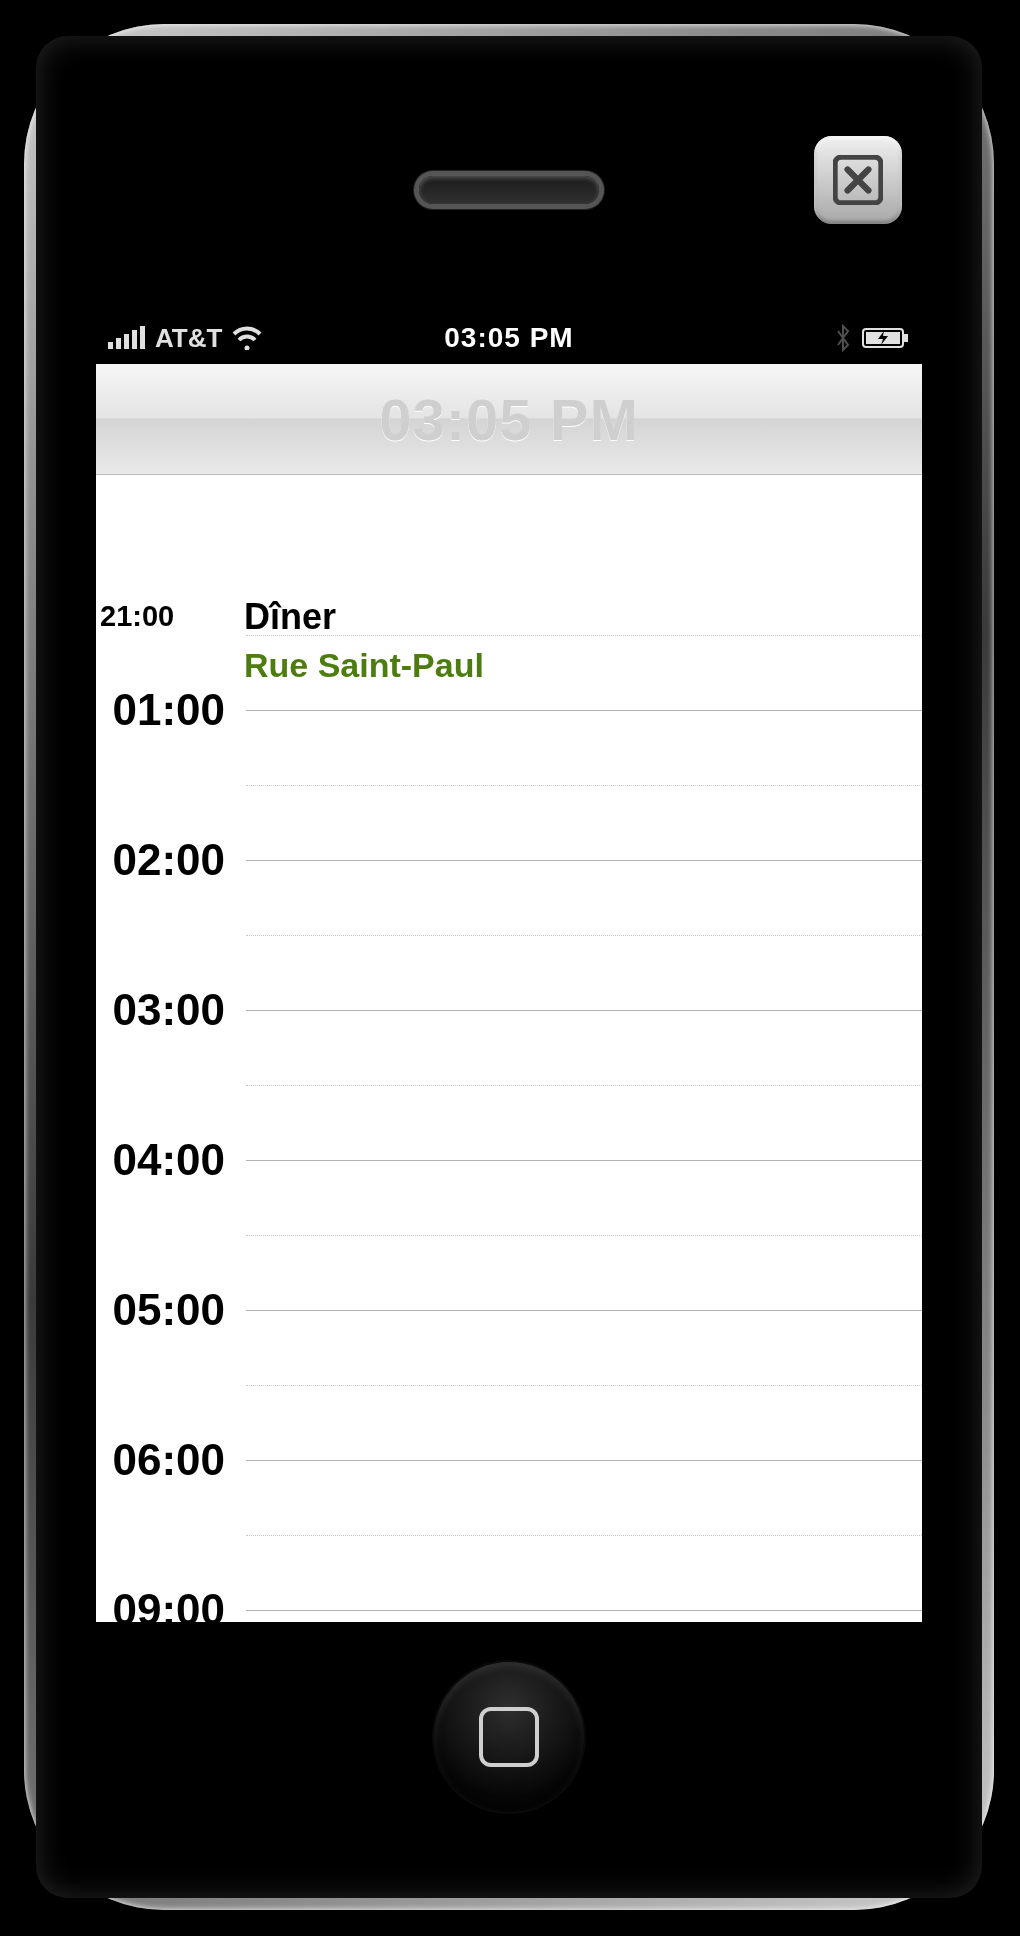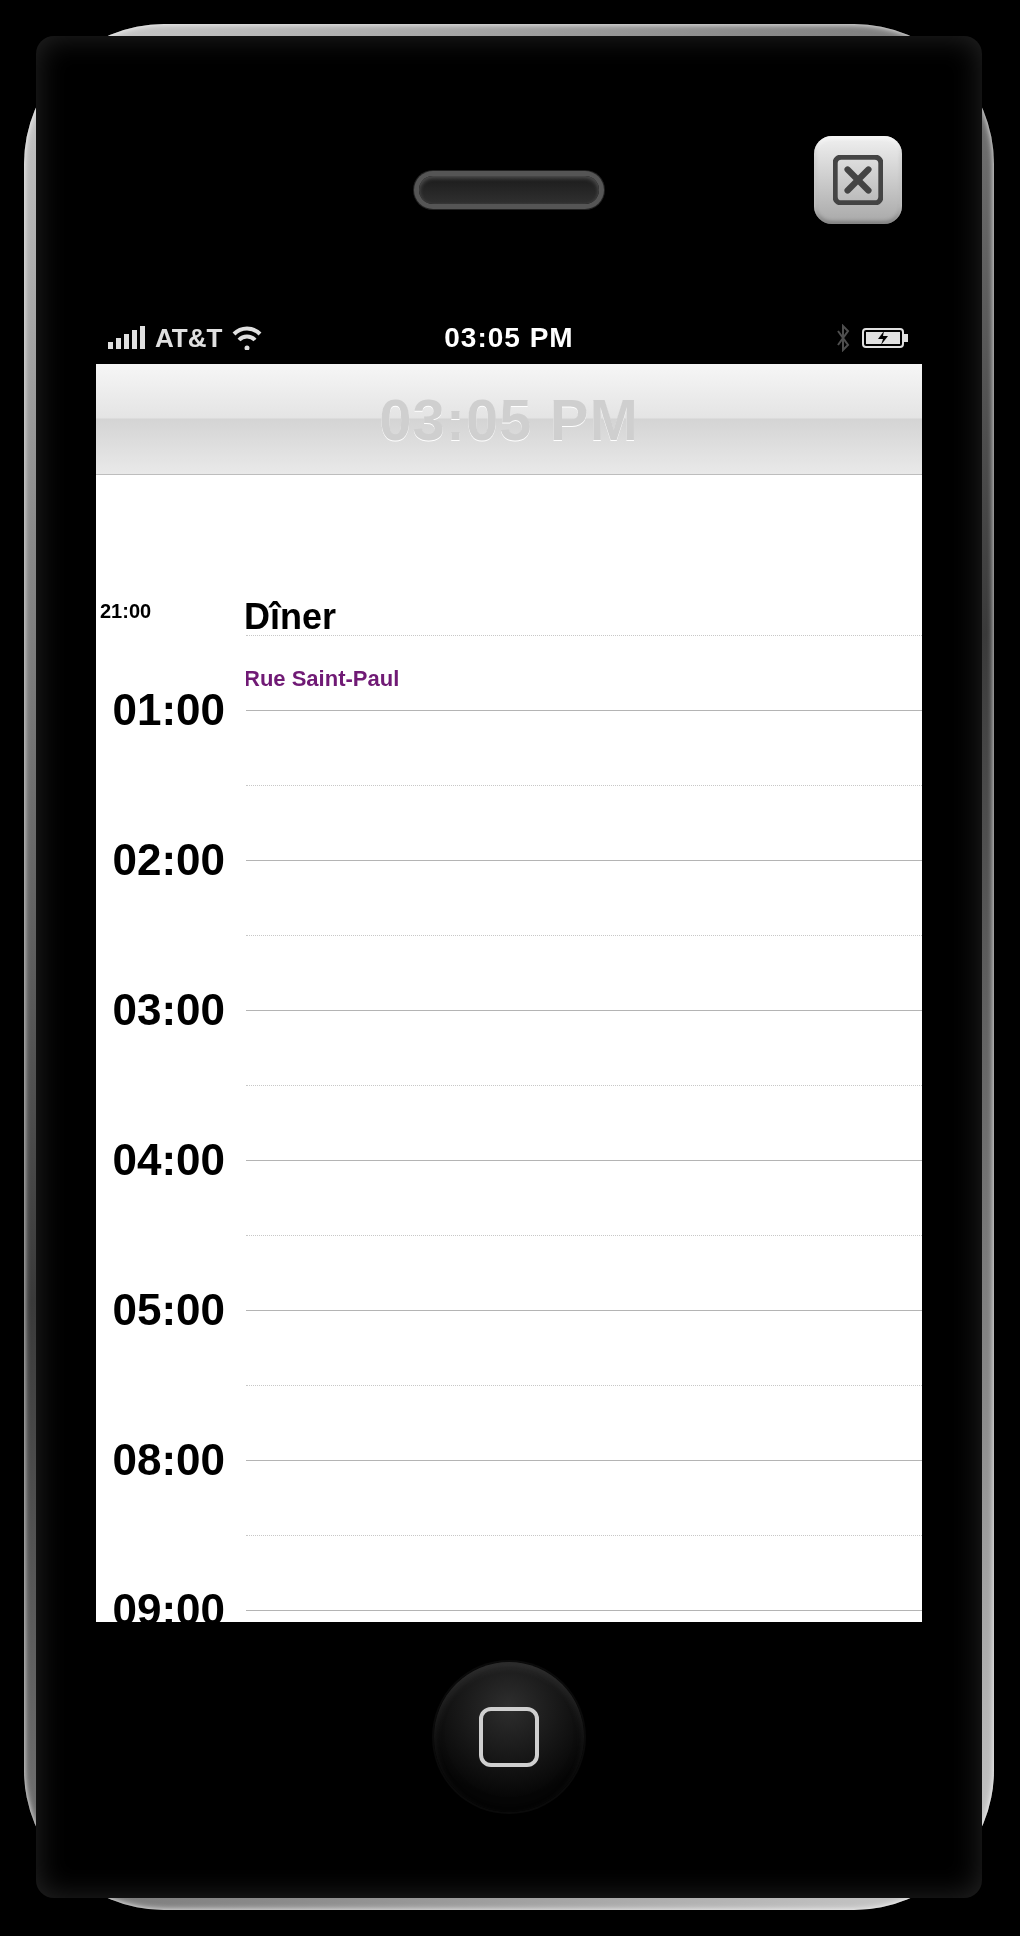--- a/index.html
+++ b/index.html
@@ -24,21 +24,21 @@
     border-radius: 140px;
     box-shadow: inset 0 0 6px #ffffff;
   }
   .phone-shell-inner {
     position: absolute;
     left: 12px;
     top: 12px;
     right: 12px;
     bottom: 12px;
     background: #000;
-    border-radius: 18px;
+    border-radius: 32px;
     box-shadow: inset 0 0 30px rgba(255,255,255,.15);
     text-decoration: underline;
   }
 
   
   .earpiece {
     position: absolute;
     top: 140px;
     left: 50%;
     transform: translateX(-50%);
@@ -170,21 +170,21 @@
     background:#fff;
   }
   .gridlines {
     position:absolute;
     left:150px; right:0; top:0; bottom:0;
   }
   .event-time {
     position:absolute;
     left:4px;
     top:10px;
-    font-size:20px;
+    font-size:29px;
     font-weight:bold;
     color:#000;
   }
   .hour-label {
     position:absolute;
     right:21px;
     transform: translateY(-50%);
     font-size:44px;
     font-weight:bold;
     color:#000;
@@ -199,21 +199,21 @@
     position:absolute;
     left:0; right:0;
     height:1px;
     border-top:1px dotted #c8c8c8;
   }
   .event {
     position:absolute;
     left:148px;
   }
   .event .etitle { font-size:36px; font-weight:bold; color:#000; }
-  .event .eloc { font-size:22px; font-weight:bold; color:#701a75; margin-top:28px;}
+  .event .eloc { font-size:34px; font-weight:bold; color:#4d7c0f; margin-top:8px;}
 
   
   .home-btn {
     position:absolute;
     bottom:86px;
     left:50%;
     transform:translateX(-50%);
     width:150px; height:150px;
     border-radius:50%;
     background: radial-gradient(circle at 50% 30%, #2e2e2e, #060606 70%);
@@ -295,21 +295,21 @@
         </div>
 
         <div class="gutter">
           <div class="event-time">21:00</div>
 
           <div class="hour-label" style="top:120px">01:00</div>
           <div class="hour-label" style="top:270px">02:00</div>
           <div class="hour-label" style="top:420px">03:00</div>
           <div class="hour-label" style="top:570px">04:00</div>
           <div class="hour-label" style="top:720px">05:00</div>
-          <div class="hour-label" style="top:870px">08:00</div>
+          <div class="hour-label" style="top:870px">06:00</div>
           <div class="hour-label" style="top:1020px">09:00</div>
 
         </div>
 
         <div class="gridlines">
 
           <div class="halfline" style="top:45px"></div>
           <div class="hline" style="top:120px"></div>
           <div class="halfline" style="top:195px"></div>
           <div class="hline" style="top:270px"></div>

